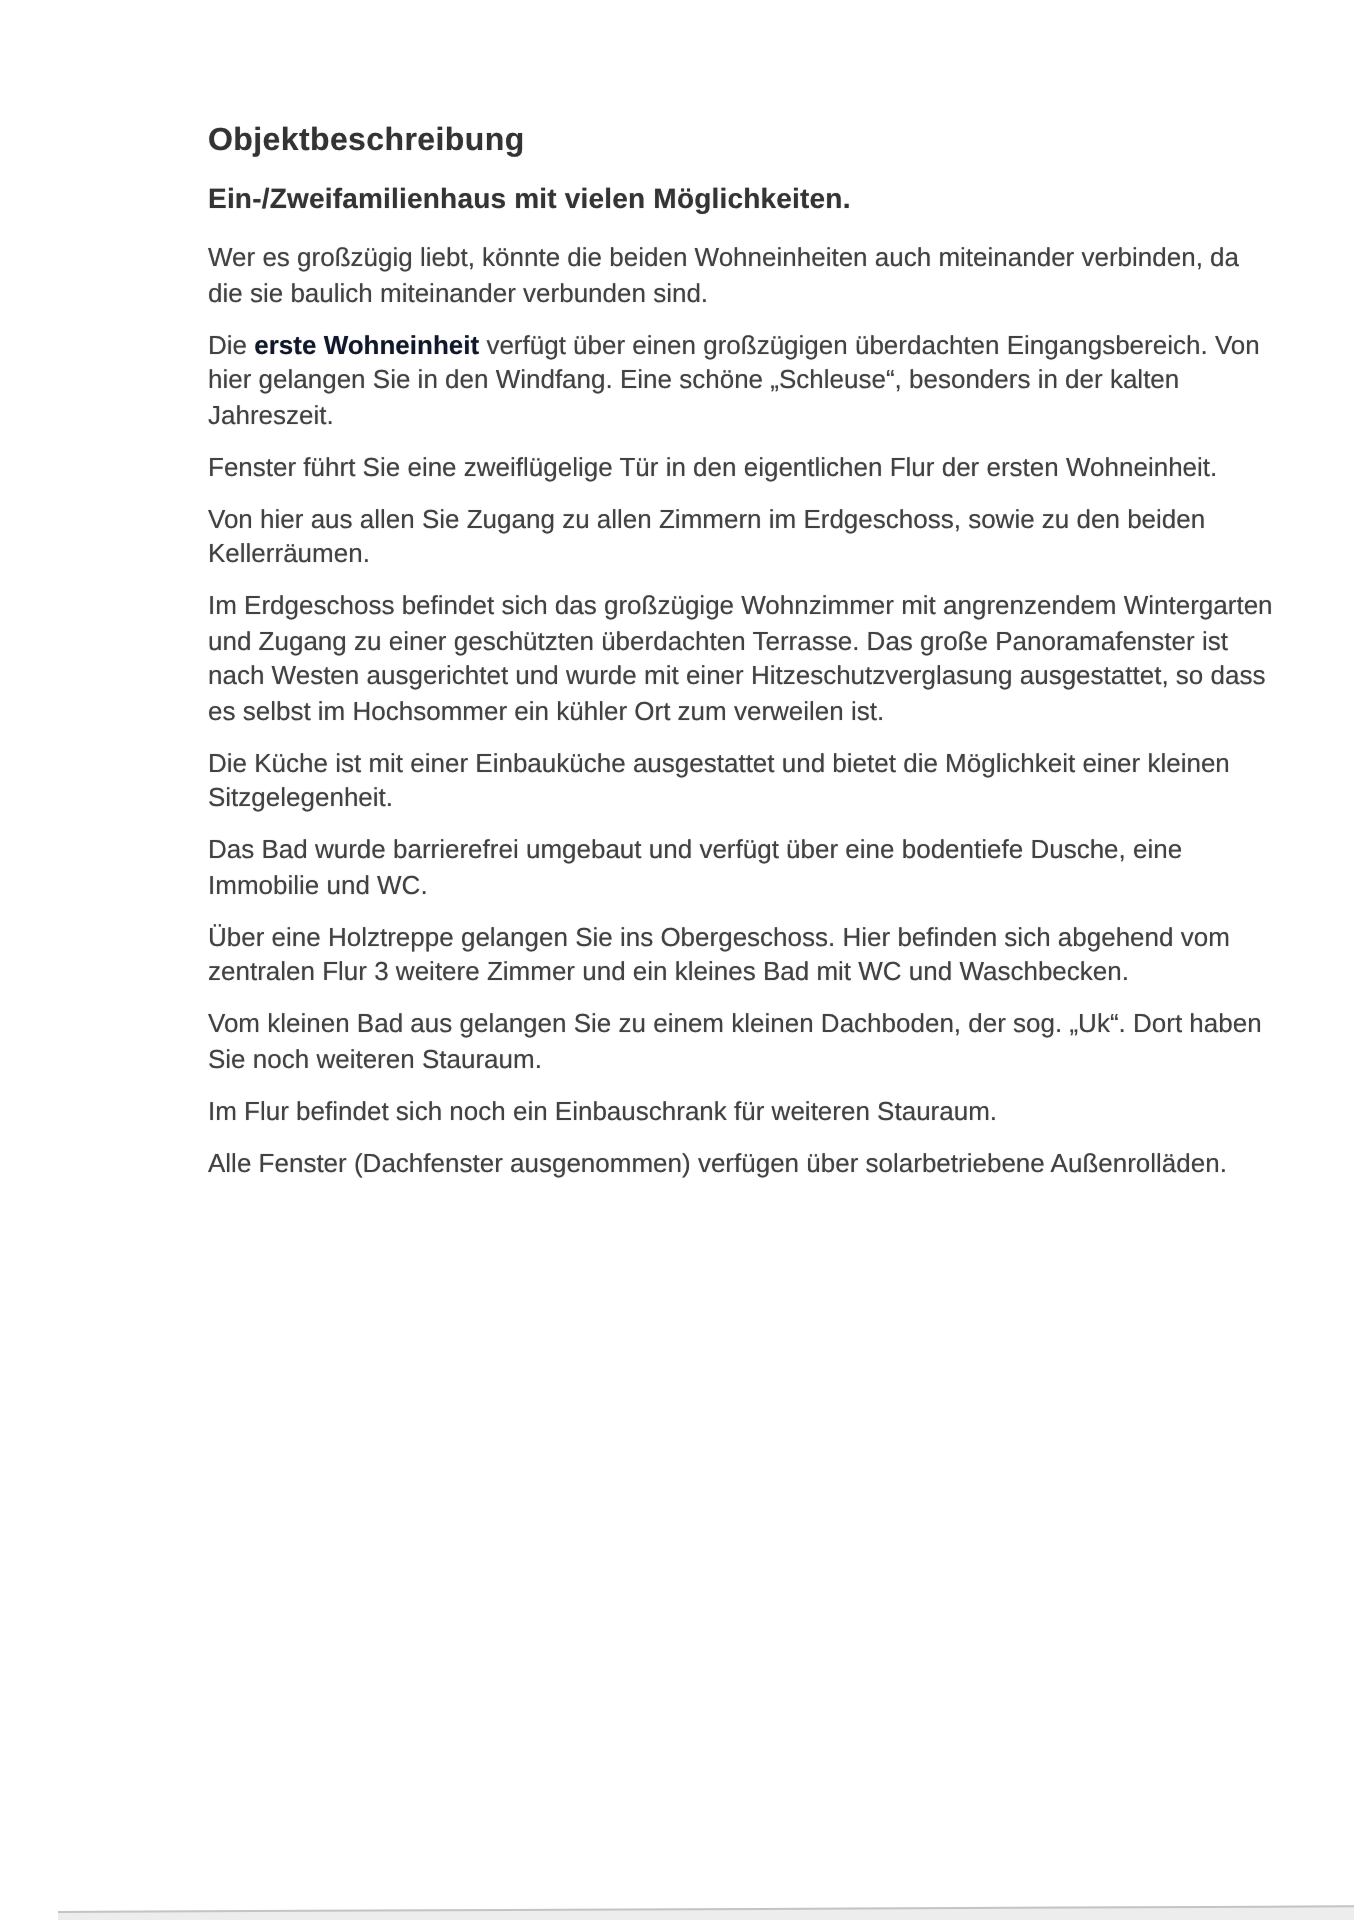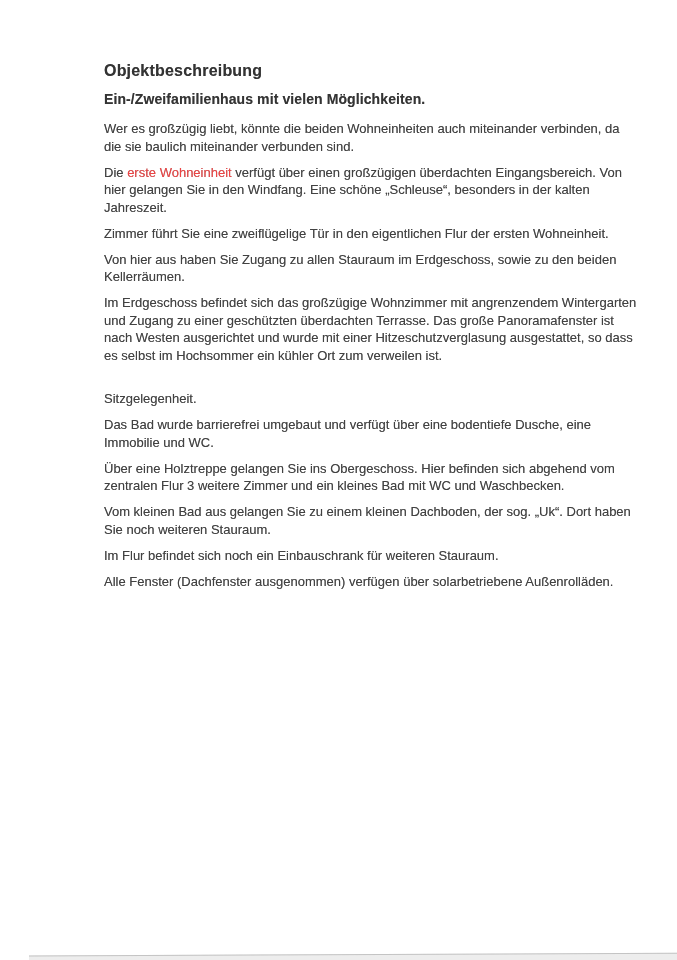--- a/index.html
+++ b/index.html
@@ -43,22 +43,22 @@
     color: #343434;
     margin-bottom: 11.5px;
     letter-spacing: 0.1px;
   }
   .para.body {
     font-size: 13px;
     line-height: 17.5px;
     font-weight: 400;
   }
   .para.body b {
-    font-weight: 400;
-    color: #ef4444;
+    font-weight: 700;
+    color: #0f172a;
   }
   
   #scan-edge {
     position: absolute;
     left: -10px;
     top: 954px;
     width: 700px;
     height: 14px;
     background: #ededed;
     border-top: 1px solid #c4c4c4;
@@ -68,24 +68,24 @@
 </style>
 </head>
 <body>
 
 <div id="scan-page" style="background: rgb(255, 255, 255);">
   <div id="document-body">
       <p class="para h1"><b>Objektbeschreibung</b></p>
       <p class="para h2"><b>Ein-/Zweifamilienhaus mit vielen Möglichkeiten</b><span>.</span></p>
       <p class="para body"><span>Wer es großzügig liebt, könnte die beiden Wohneinheiten auch miteinander verbinden, da</span><br><span>die sie baulich miteinander verbunden sind.</span></p>
       <p class="para body"><span>Die </span><b>erste Wohneinheit</b><span> verfügt über einen großzügigen überdachten Eingangsbereich. Von</span><br><span>hier gelangen Sie in den Windfang. Eine schöne „Schleuse“, besonders in der kalten</span><br><span>Jahreszeit.</span></p>
-      <p class="para body"><span>Zimmer führt Sie eine zweiflügelige Tür in den eigentlichen Flur der ersten Wohneinheit.</span></p>
-      <p class="para body"><span>Von hier aus haben Sie Zugang zu allen Stauraum im Erdgeschoss, sowie zu den beiden</span><br><span>Kellerräumen.</span></p>
+      <p class="para body"><span>Fenster führt Sie eine zweiflügelige Tür in den eigentlichen Flur der ersten Wohneinheit.</span></p>
+      <p class="para body"><span>Von hier aus allen Sie Zugang zu allen Zimmern im Erdgeschoss, sowie zu den beiden</span><br><span>Kellerräumen.</span></p>
       <p class="para body"><span>Im Erdgeschoss befindet sich das großzügige Wohnzimmer mit angrenzendem Wintergarten</span><br><span>und Zugang zu einer geschützten überdachten Terrasse. Das große Panoramafenster ist</span><br><span>nach Westen ausgerichtet und wurde mit einer Hitzeschutzverglasung ausgestattet, so dass</span><br><span>es selbst im Hochsommer ein kühler Ort zum verweilen ist.</span></p>
-      <p class="para body"><br><span>Sitzgelegenheit.</span></p>
+      <p class="para body"><span>Die Küche ist mit einer Einbauküche ausgestattet und bietet die Möglichkeit einer kleinen</span><br><span>Sitzgelegenheit.</span></p>
       <p class="para body"><span>Das Bad wurde barrierefrei umgebaut und verfügt über eine bodentiefe Dusche, eine</span><br><span>Immobilie und WC.</span></p>
       <p class="para body"><span>Über eine Holztreppe gelangen Sie ins Obergeschoss. Hier befinden sich abgehend vom</span><br><span>zentralen Flur 3 weitere Zimmer und ein kleines Bad mit WC und Waschbecken.</span></p>
       <p class="para body"><span>Vom kleinen Bad aus gelangen Sie zu einem kleinen Dachboden, der sog. „Uk“. Dort haben</span><br><span>Sie noch weiteren Stauraum.</span></p>
       <p class="para body"><span>Im Flur befindet sich noch ein Einbauschrank für weiteren Stauraum.</span></p>
       <p class="para body"><span>Alle Fenster (Dachfenster ausgenommen) verfügen über solarbetriebene Außenrolläden.</span></p>
     </div>
   <div id="scan-edge" style="background: rgb(237, 237, 237); border-top-color: rgb(196, 196, 196);"></div>
 </div>
 
 </body></html>

